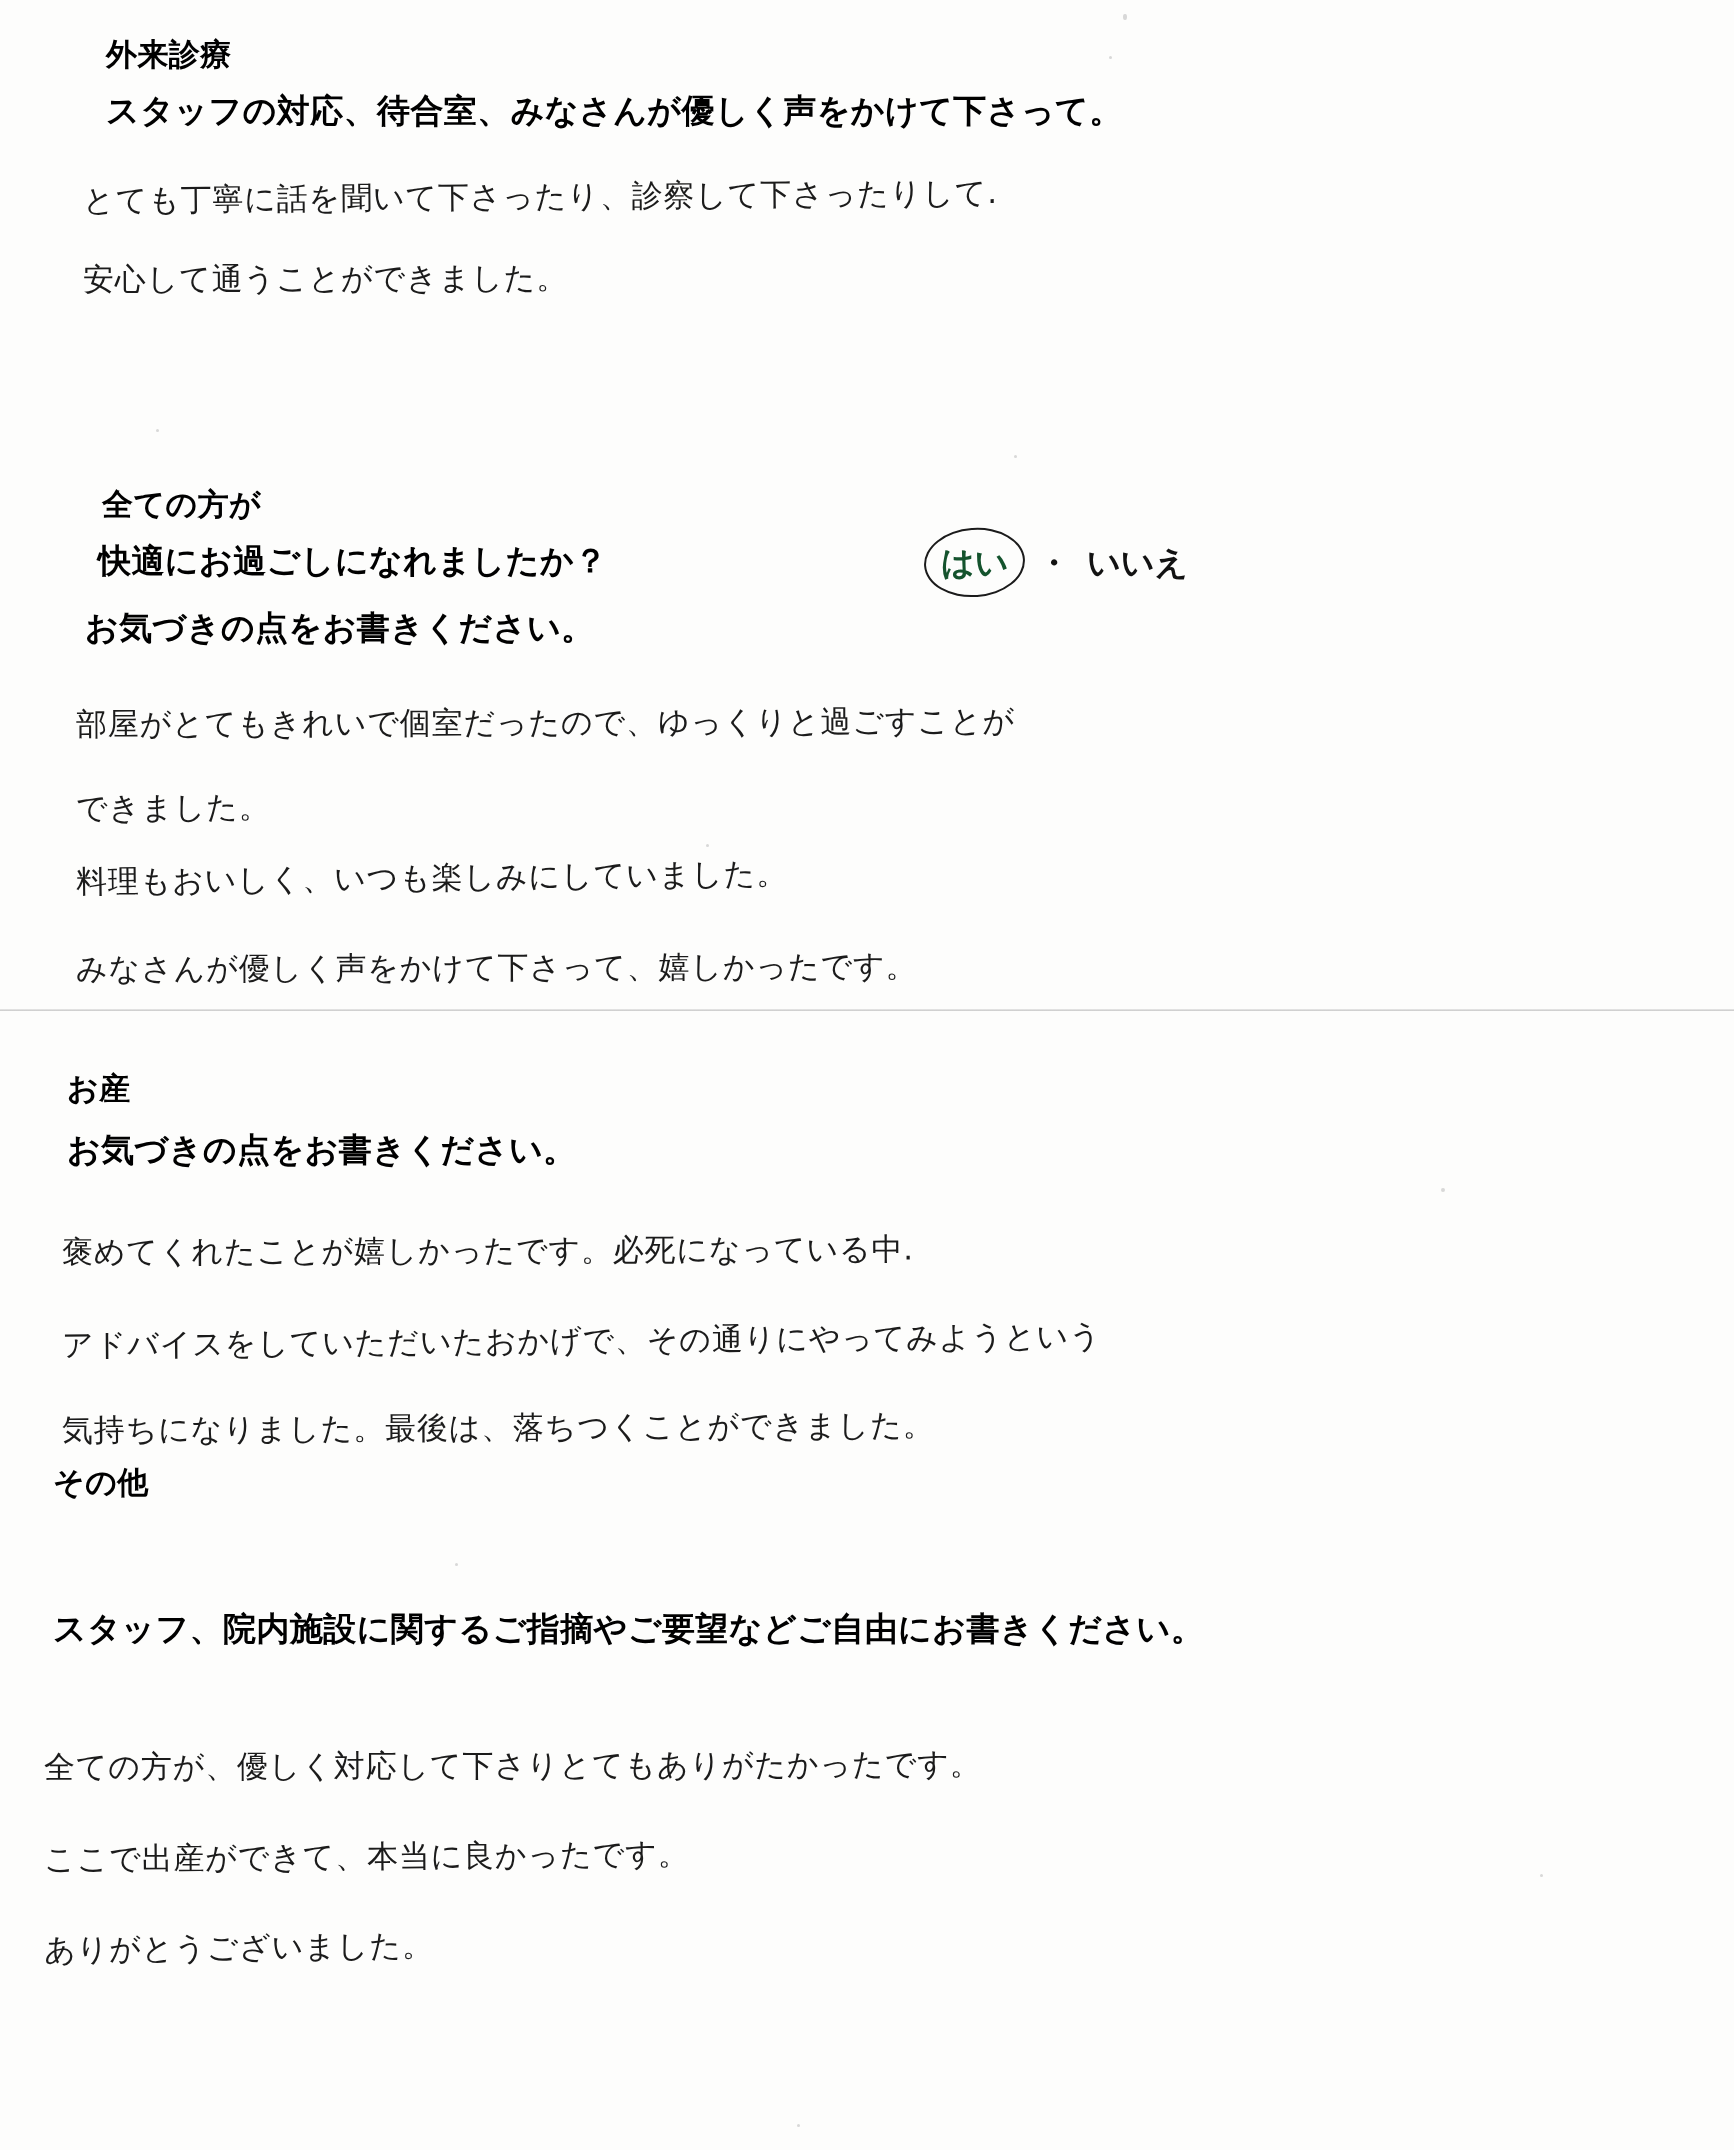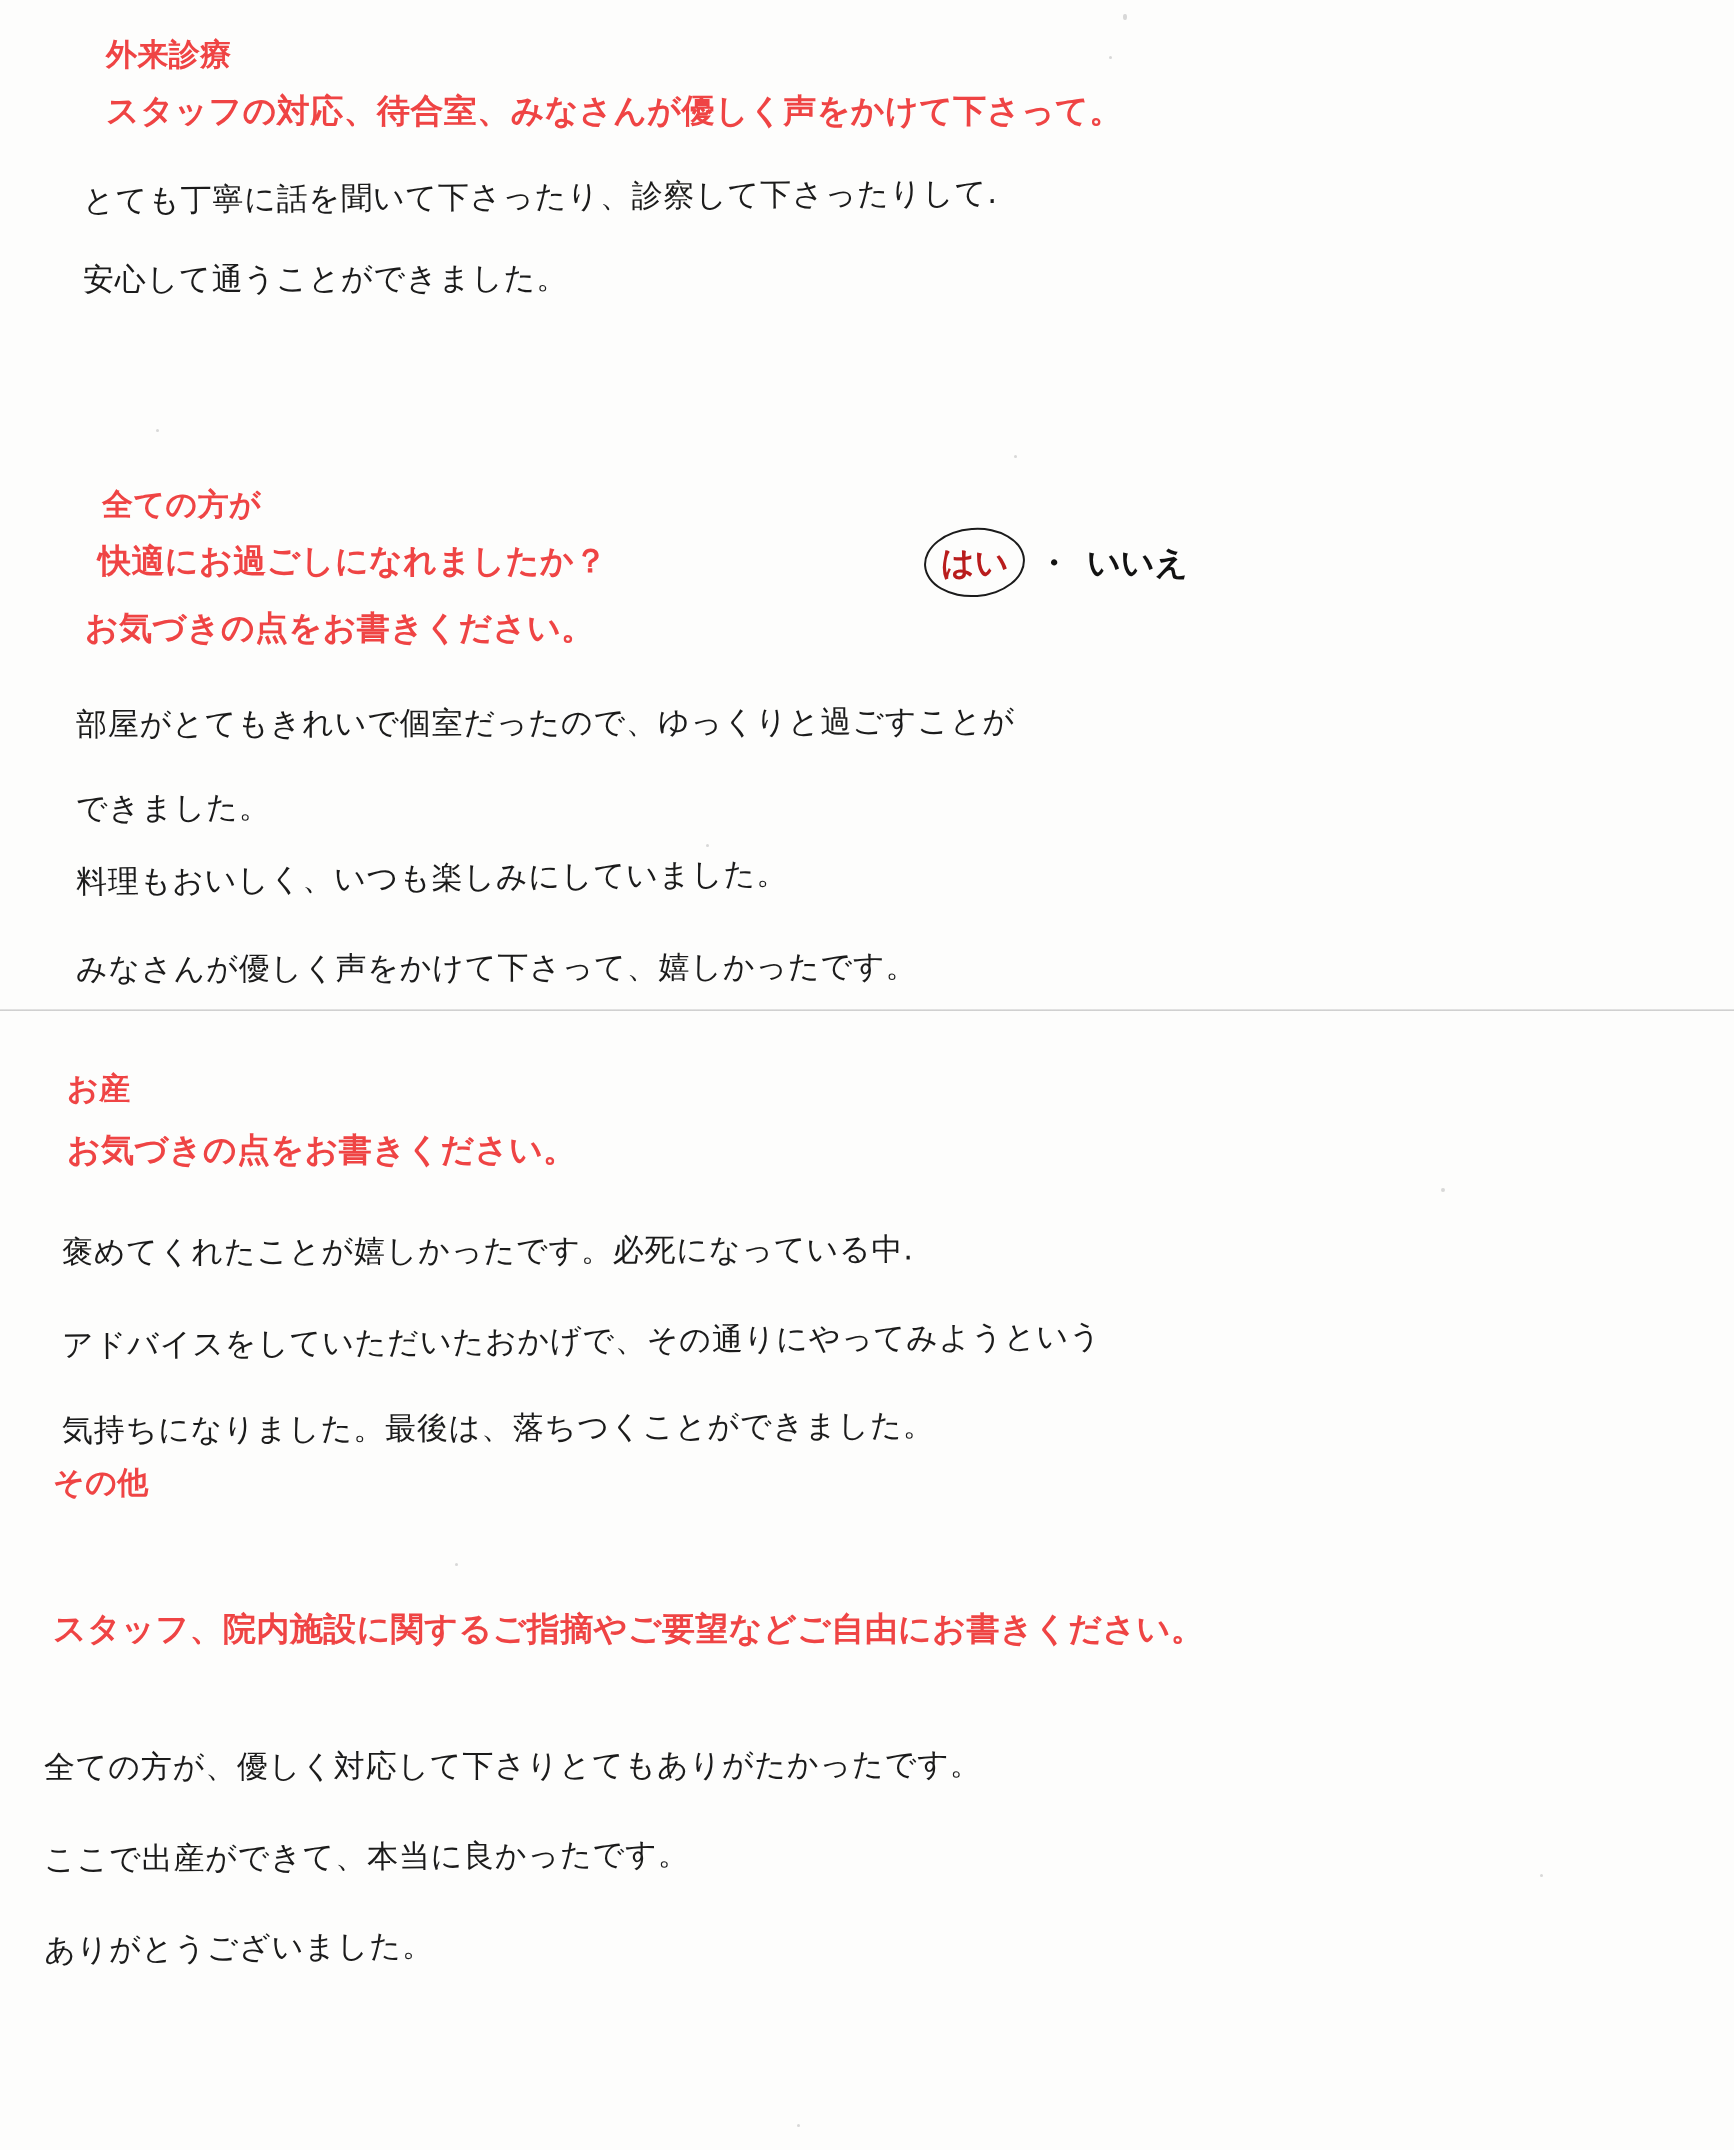--- a/index.html
+++ b/index.html
@@ -40,21 +40,21 @@
     opacity: .85;
   }
 
   .section {
     position: absolute;
   }
 
   .printed {
     font-family: Liberation Sans, sans-serif;
     font-weight: 700;
-    color: #ef4444;
+    color: #000000;
     letter-spacing: 0.4px;
     white-space: nowrap;
   }
   .printed.heading {
     font-size: 31px;
     line-height: 1.25;
   }
   .printed.prompt {
     font-size: 33px;
     line-height: 1.3;
@@ -79,21 +79,21 @@
     position: absolute;
     display: flex;
     align-items: center;
     gap: 16.7px;
   }
   .choice-yes {
     position: relative;
     font-family: "DejaVu Sans", "Liberation Sans", sans-serif;
     font-weight: 700;
     font-size: 33px;
-    color: #b91c1c;
+    color: #14532d;
     padding: 4.6px 12px;
   }
   .choice-yes .ellipse {
     position: absolute;
     left: -4.6px;
     top: -7.6px;
     right: -4.6px;
     bottom: -7.6px;
     border: 2.3px solid #1b1b1b;
     border-radius: 50%;

